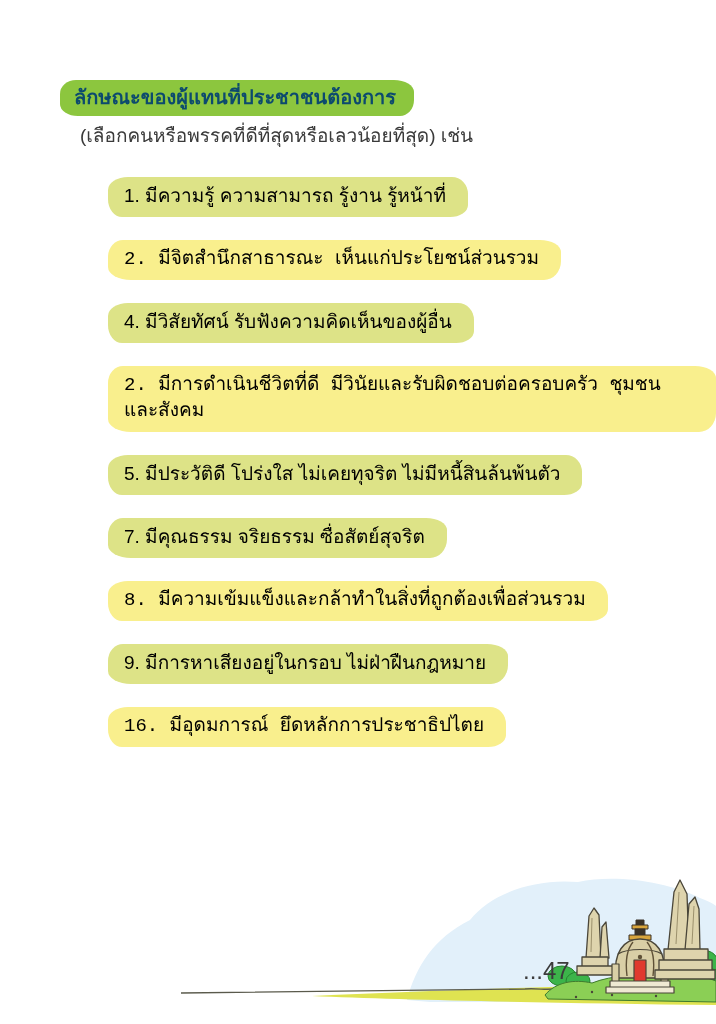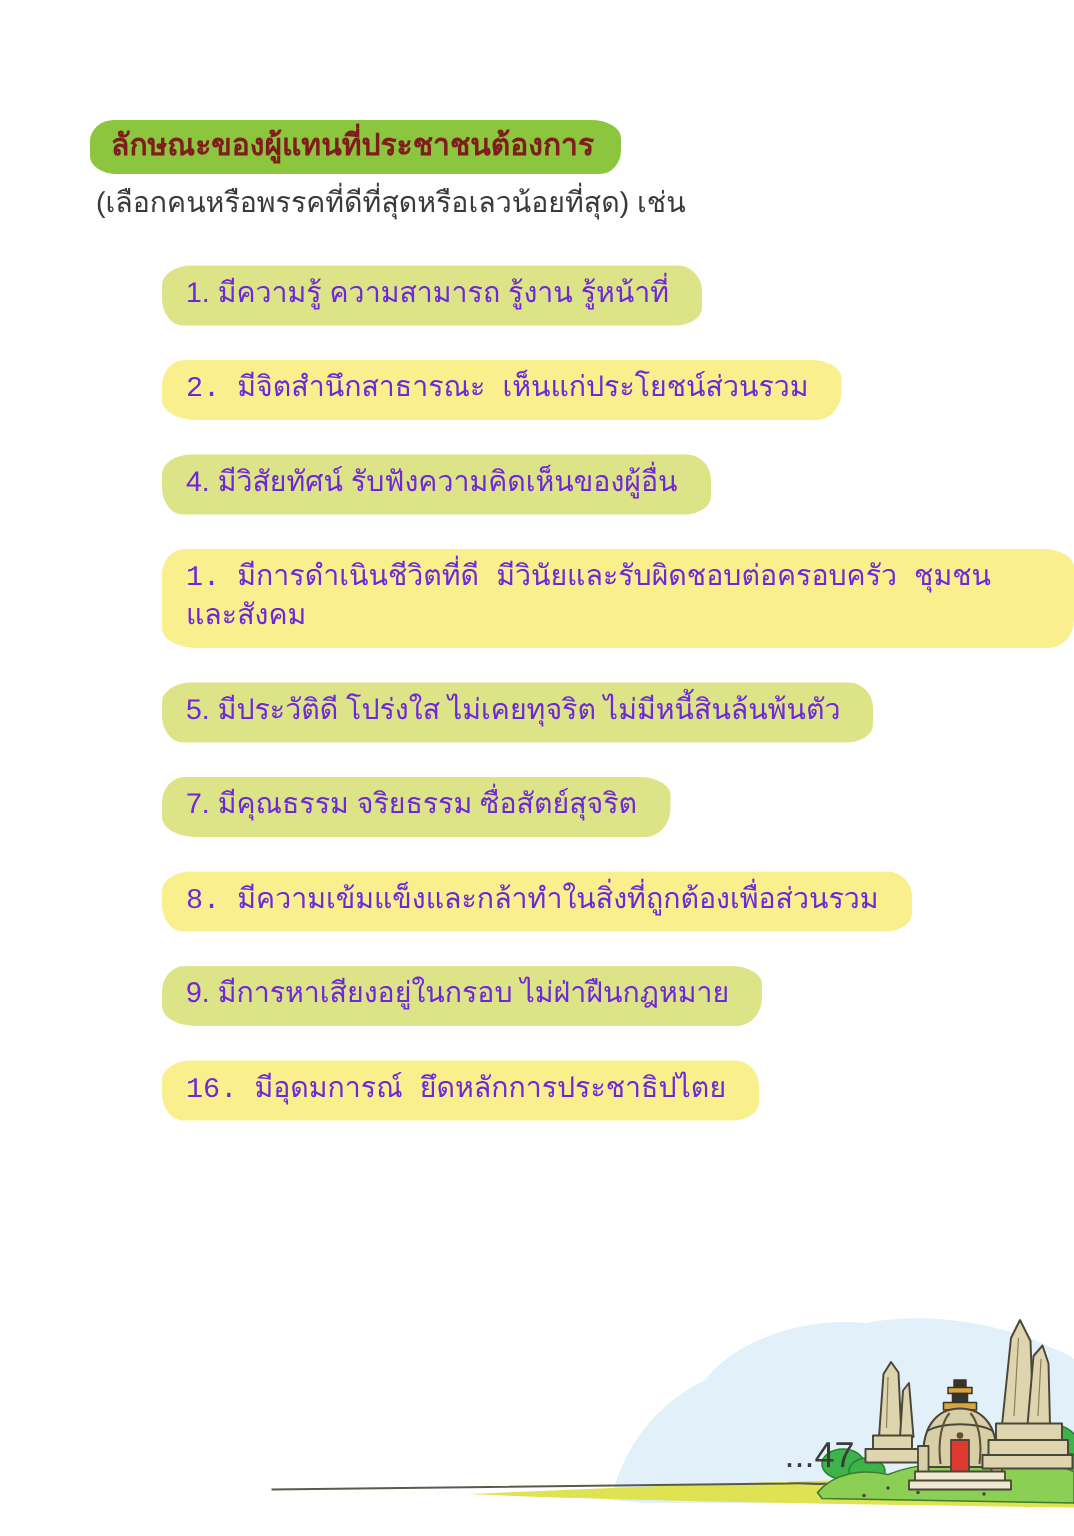--- a/index.html
+++ b/index.html
@@ -13,44 +13,44 @@
     position: absolute; inset: 0;
     width: 716px; height: 1024px;
     background: #ffffff; overflow: hidden;
   }
 
   
   .header { position: absolute; top: 80px; left: 60px; }
   .title-pill {
     display: inline-block;
     background: #8cc63e;
-    color: #7f1d1d;
+    color: #0c4a6e;
     font-weight: bold;
     font-size: 20px;
     line-height: 24px;
     padding: 5px 18px 7px 14px;
     border-radius: 16px 20px 14px 18px / 14px 12px 16px 12px;
   }
   .subtitle {
     margin-top: 7px;
-    margin-left: 4px;
+    margin-left: 20px;
     color: #3a3a3a;
     font-size: 19px;
     line-height: 26px;
   }
 
   
   .items {
     position: absolute; top: 177px; left: 108px;
     display: flex; flex-direction: column; align-items: flex-start;
   }
   .item { margin-bottom: 23px; }
   .pill {
     display: inline-block;
-    color: #6d28d9;
+    color: #000000;
     font-size: 19px;
     line-height: 26px;
     padding: 6px 22px 8px 16px;
     border-radius: 20px 16px 18px 14px / 13px 17px 12px 18px;
   }
   .item:nth-child(even) .pill {
     border-radius: 15px 21px 17px 23px / 17px 12px 19px 13px;
   }
   .hl-green  { background: #dde387; }
   .hl-yellow { background: #f9ef8d; font-family: Liberation Mono, monospace; }
@@ -82,21 +82,21 @@
     <div class="item">
       <span class="pill hl-green">1. มีความรู้ ความสามารถ รู้งาน รู้หน้าที่</span>
     </div>
     <div class="item">
       <span class="pill hl-yellow">2. มีจิตสำนึกสาธารณะ เห็นแก่ประโยชน์ส่วนรวม</span>
     </div>
     <div class="item">
       <span class="pill hl-green">4. มีวิสัยทัศน์ รับฟังความคิดเห็นของผู้อื่น</span>
     </div>
     <div class="item">
-      <span class="pill hl-yellow">1. มีการดำเนินชีวิตที่ดี มีวินัยและรับผิดชอบต่อครอบครัว ชุมชนและสังคม</span>
+      <span class="pill hl-yellow">2. มีการดำเนินชีวิตที่ดี มีวินัยและรับผิดชอบต่อครอบครัว ชุมชนและสังคม</span>
     </div>
     <div class="item">
       <span class="pill hl-green">5. มีประวัติดี โปร่งใส ไม่เคยทุจริต ไม่มีหนี้สินล้นพ้นตัว</span>
     </div>
     <div class="item">
       <span class="pill hl-green">7. มีคุณธรรม จริยธรรม ซื่อสัตย์สุจริต</span>
     </div>
     <div class="item">
       <span class="pill hl-yellow">8. มีความเข้มแข็งและกล้าทำในสิ่งที่ถูกต้องเพื่อส่วนรวม</span>
     </div>

